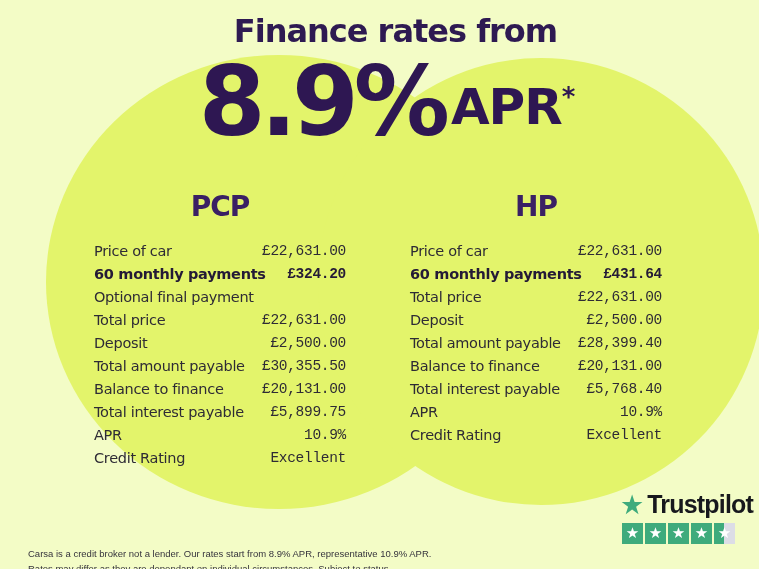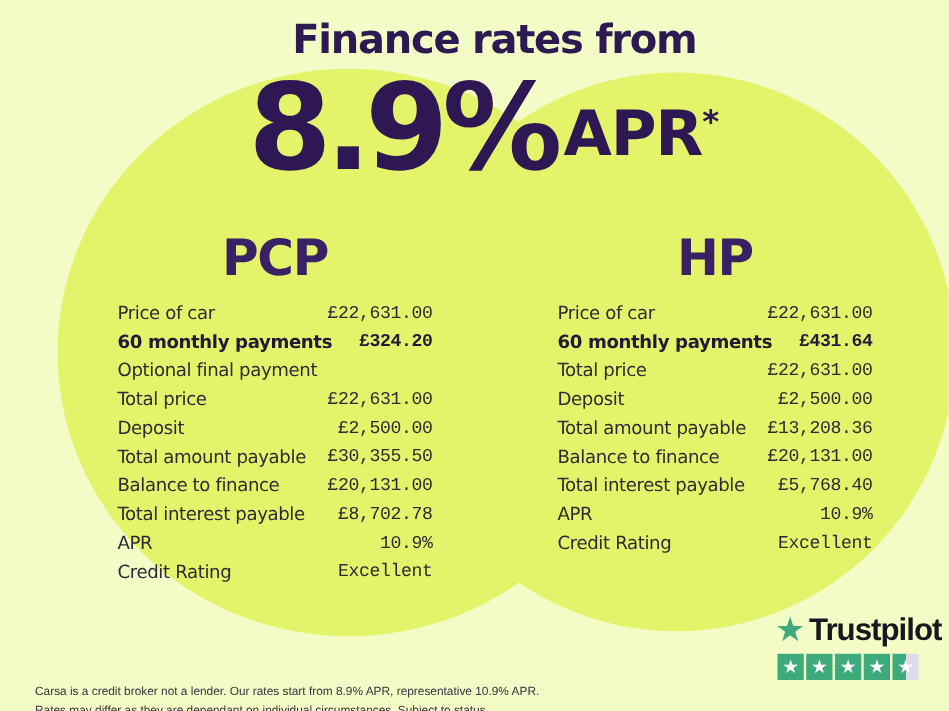--- a/index.html
+++ b/index.html
@@ -20,23 +20,23 @@
   .rate-row{
     position:absolute;top:52px;left:0;width:100%;padding-left:14px;box-sizing:border-box;
     display:flex;justify-content:center;align-items:baseline;color:#2e1752;
   }
   .rate{font-size:96px;font-weight:800;letter-spacing:-5px;line-height:1.05;}
   .apr{font-size:50px;font-weight:800;letter-spacing:-1px;position:relative;top:-11px;margin-left:6px;}
   .ast{font-size:26px;font-weight:800;vertical-align:super;line-height:0;}
 
   .col{position:absolute;top:186px;width:252px;color:#2e2b35;}
   .col-pcp{left:94px;}
-  .col-hp{left:446px;}
+  .col-hp{left:410px;}
   .col h2{
-    margin:0 0 12px 0;text-align:center;font-size:40px;line-height:42px;
+    margin:0 0 12px 0;text-align:center;font-size:28px;line-height:42px;
     letter-spacing:-1px;color:#3a2064;font-weight:800;
   }
   .row{display:flex;justify-content:space-between;line-height:23px;font-size:14.5px;letter-spacing:-0.3px;}
   .row .lbl{text-align:left;}
   .row .val{text-align:right;font-family:Liberation Mono, monospace;}
   .row.bold{font-weight:700;color:#241a36;}
 
   .disclaimer{
     position:absolute;left:28px;top:516px;width:470px;
     font-family:"Liberation Sans",sans-serif;font-size:9.5px;line-height:14.5px;
@@ -97,21 +97,21 @@
       <div class="row">
         <span class="lbl">Total amount payable</span>
         <span class="val">£30,355.50</span>
       </div>
       <div class="row">
         <span class="lbl">Balance to finance</span>
         <span class="val">£20,131.00</span>
       </div>
       <div class="row">
         <span class="lbl">Total interest payable</span>
-        <span class="val">£8,702.78</span>
+        <span class="val">£5,899.75</span>
       </div>
       <div class="row">
         <span class="lbl">APR</span>
         <span class="val">10.9%</span>
       </div>
       <div class="row">
         <span class="lbl">Credit Rating</span>
         <span class="val">Excellent</span>
       </div>
     </div>
@@ -131,21 +131,21 @@
       <div class="row">
         <span class="lbl">Total price</span>
         <span class="val">£22,631.00</span>
       </div>
       <div class="row">
         <span class="lbl">Deposit</span>
         <span class="val">£2,500.00</span>
       </div>
       <div class="row">
         <span class="lbl">Total amount payable</span>
-        <span class="val">£13,208.36</span>
+        <span class="val">£28,399.40</span>
       </div>
       <div class="row">
         <span class="lbl">Balance to finance</span>
         <span class="val">£20,131.00</span>
       </div>
       <div class="row">
         <span class="lbl">Total interest payable</span>
         <span class="val">£5,768.40</span>
       </div>
       <div class="row">

